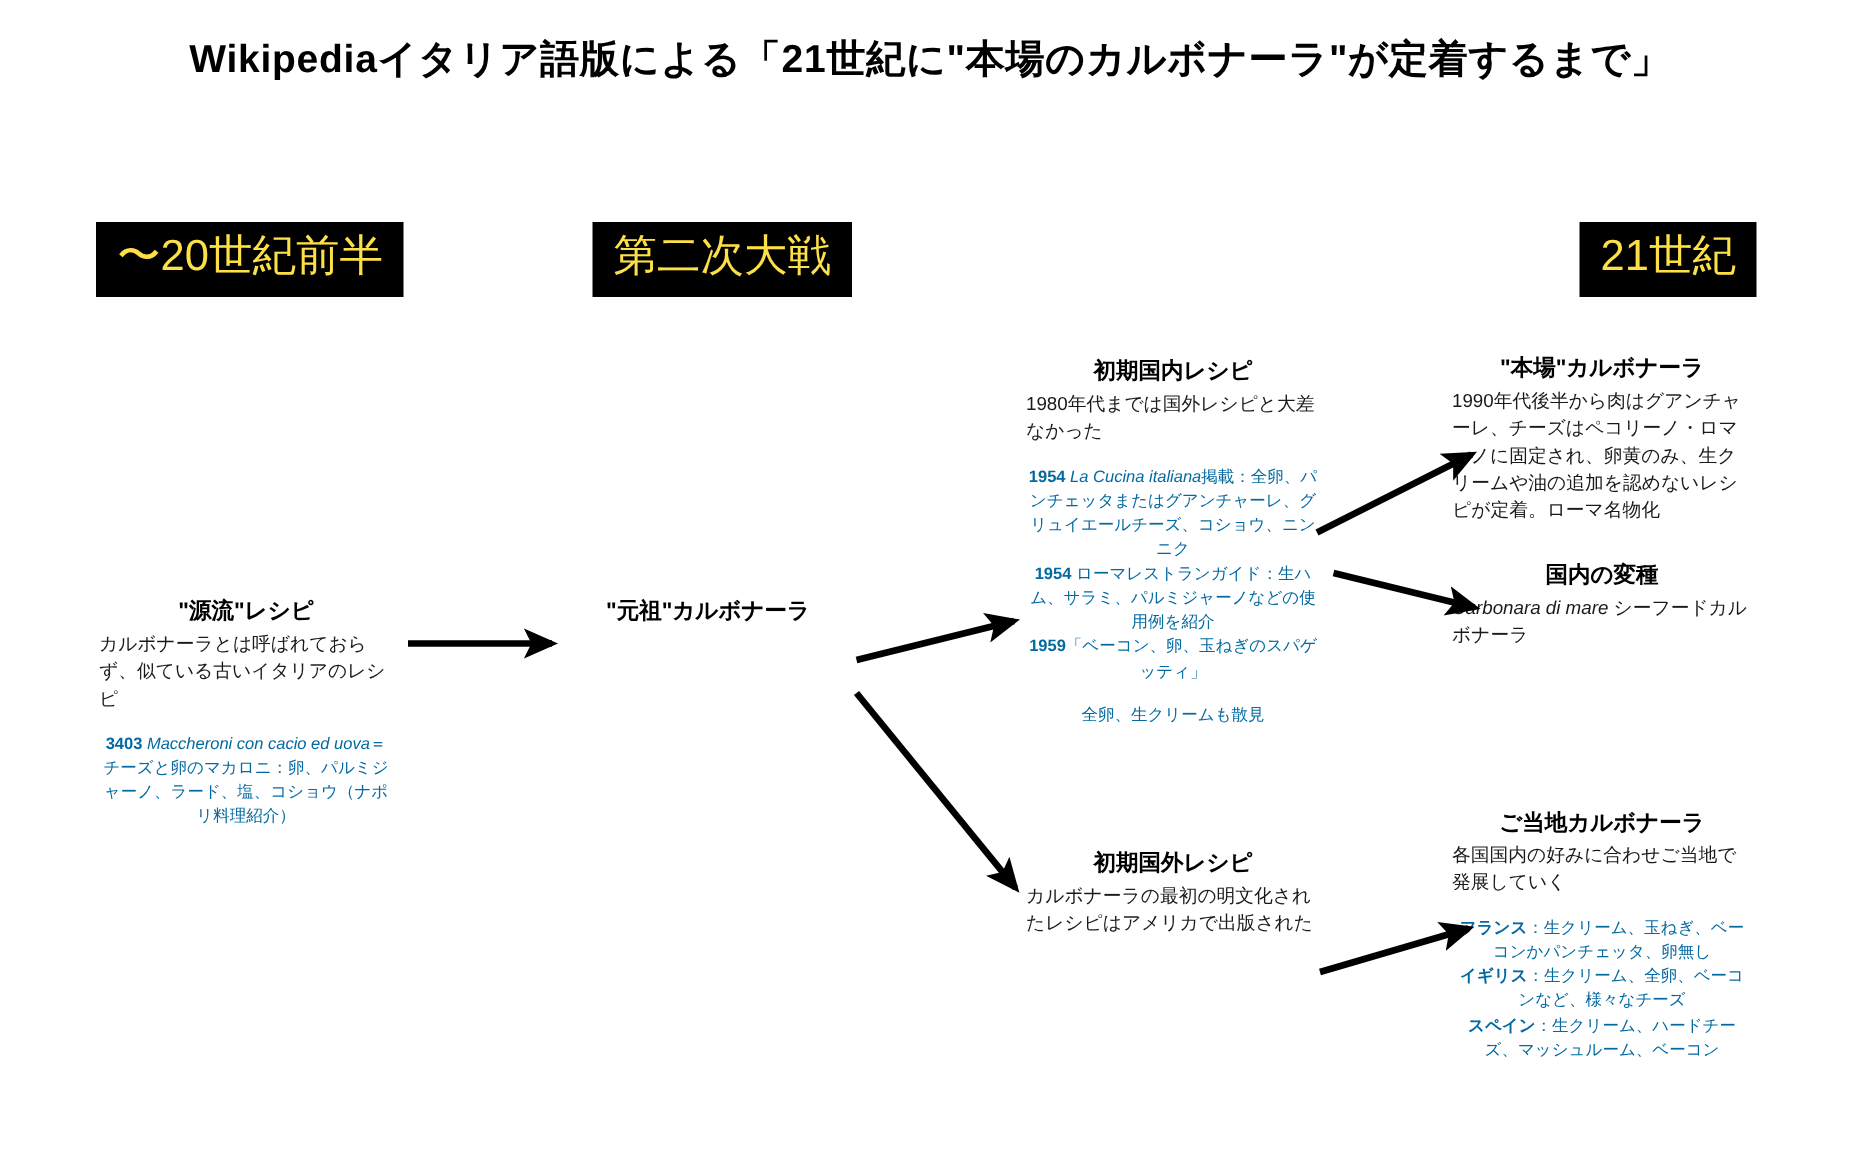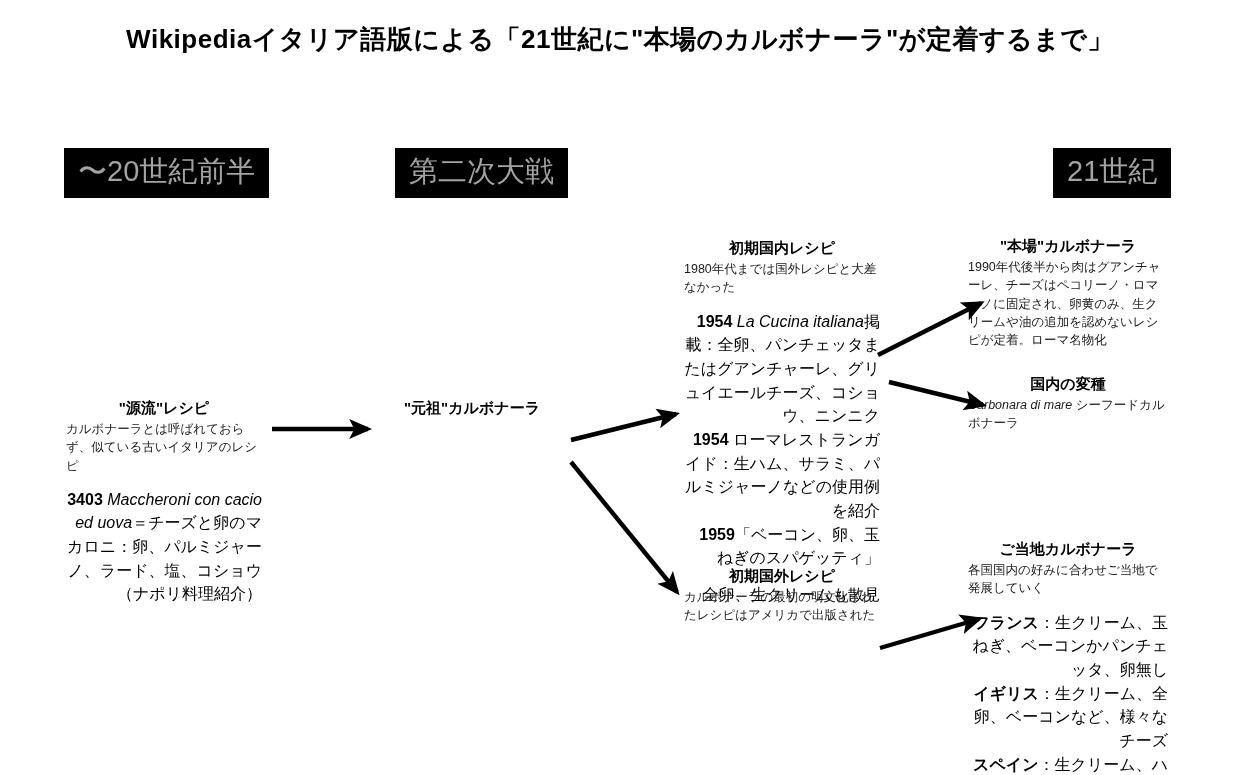--- a/index.html
+++ b/index.html
@@ -35,21 +35,21 @@
     font-weight: bold;
     letter-spacing: 0.5px;
     color: #000;
     white-space: nowrap;
   }
 
   
   .era {
     position: absolute;
     background: #000000;
-    color: #a3a3a3;
+    color: #fde047;
     font-size: 29px;
     line-height: 1;
     padding: 9px 14px 12px 14px;
     white-space: nowrap;
     text-align: center;
     font-weight: normal;
   }
 
   
   .node {
@@ -63,24 +63,24 @@
     margin: 0 0 2px 0;
     white-space: nowrap;
   }
   .node-sub {
     font-size: 12.5px;
     line-height: 1.45;
     color: #1a1a1a;
     text-align: left;
   }
   .node-body {
-    font-size: 16px;
+    font-size: 11px;
     line-height: 1.48;
-    color: #000000;
-    text-align: right;
+    color: #0369a1;
+    text-align: center;
     margin-top: 13px;
   }
   .node-body p { margin: 0; }
   .node-body .spacer { height: 13px; }
   .yr { font-weight: bold; }
   .it { font-style: italic; }
   .lbl { font-weight: bold; }
 
   
   svg.arrows {

